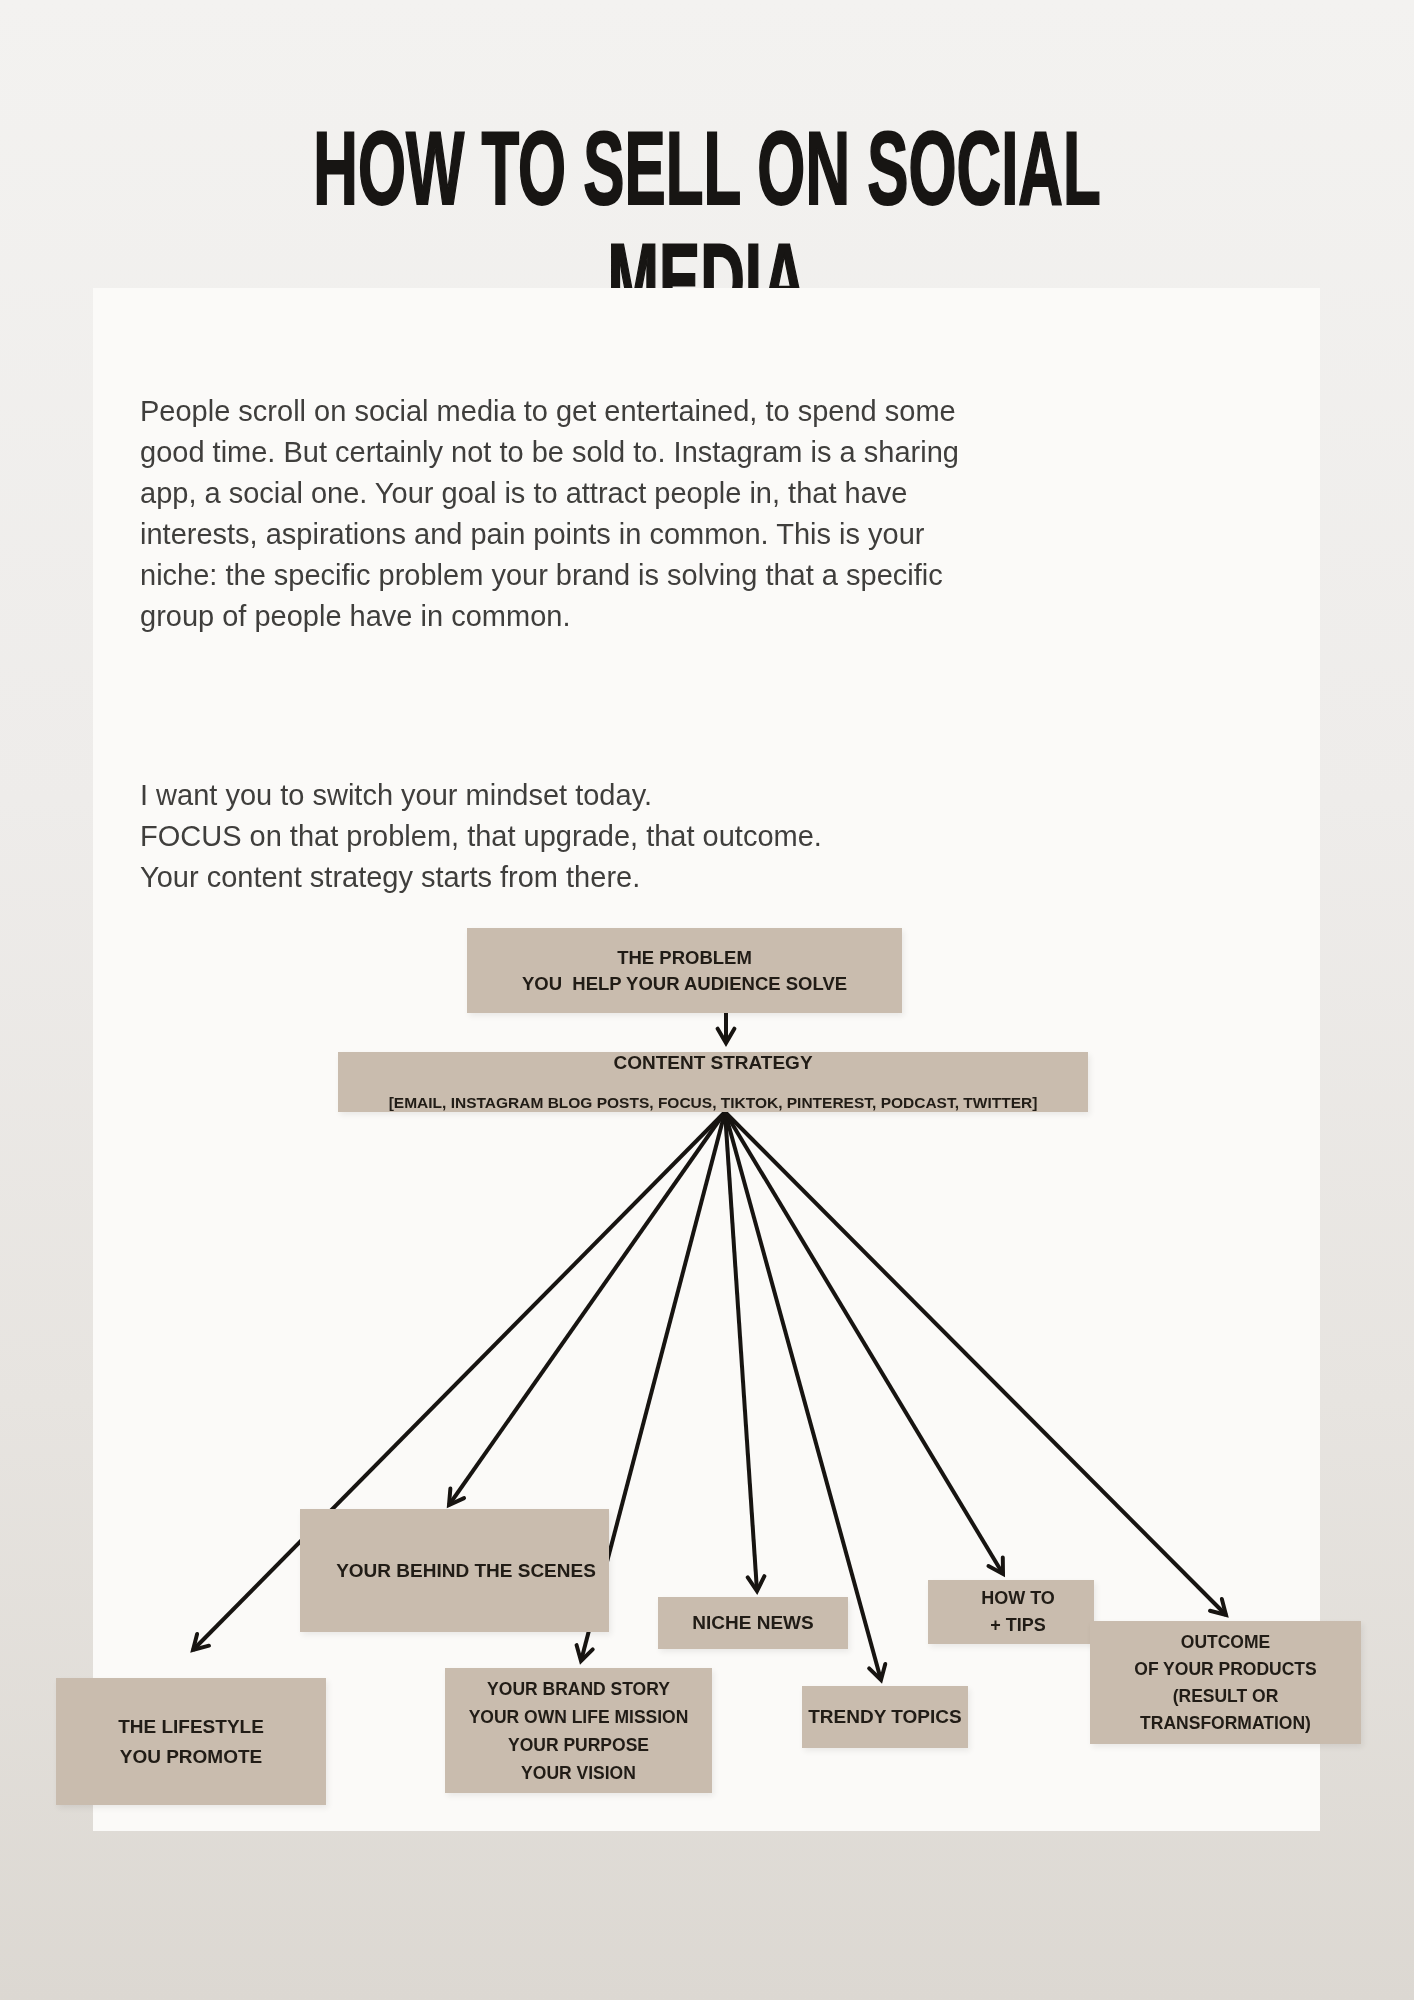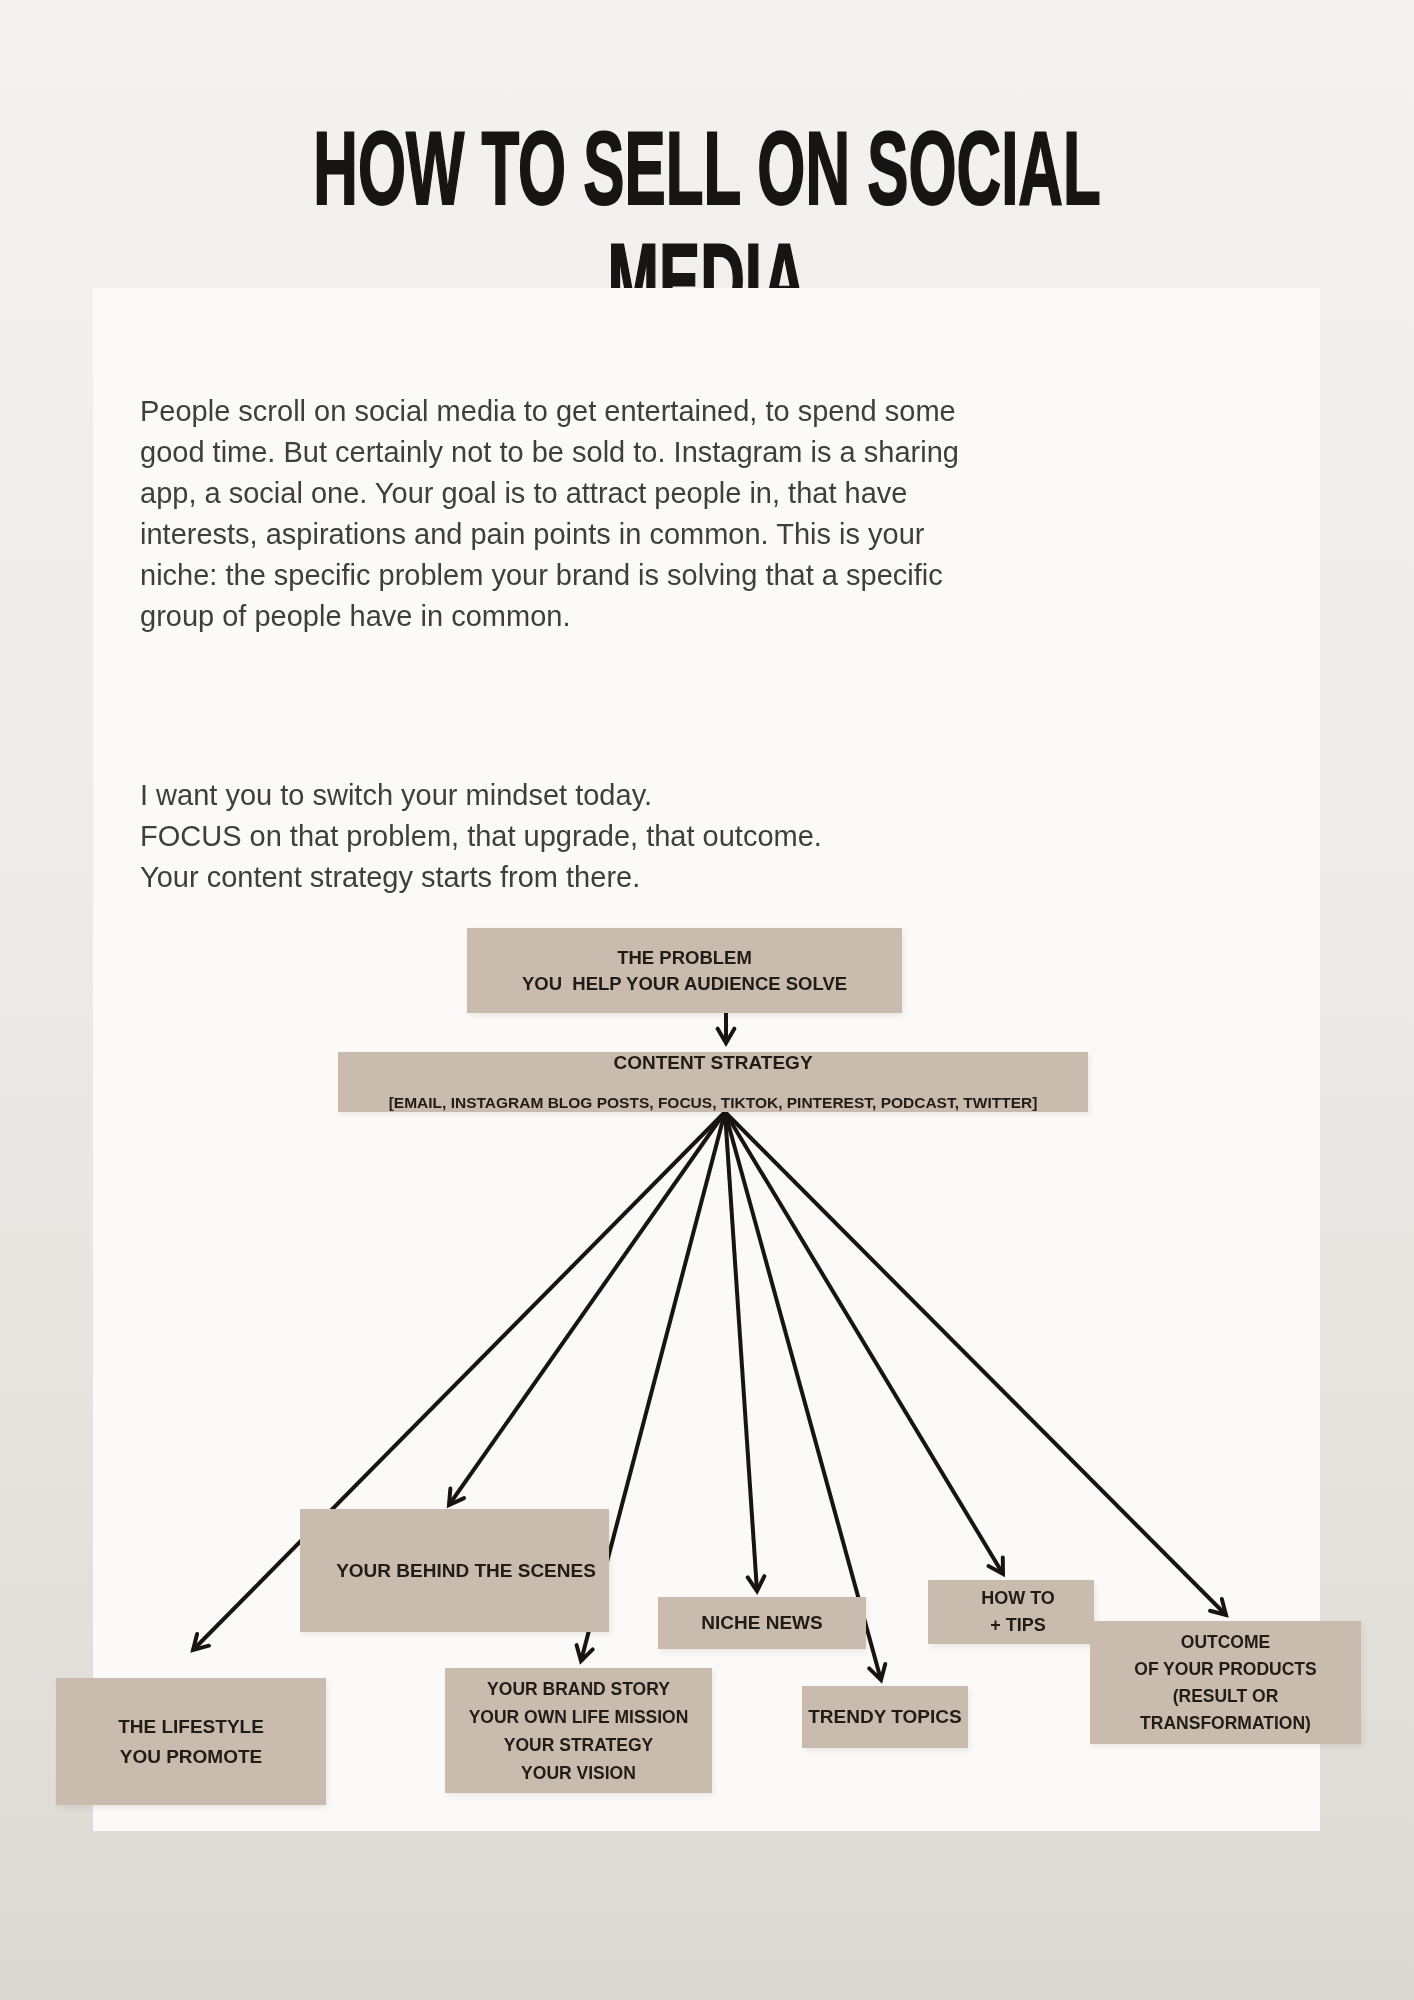--- a/index.html
+++ b/index.html
@@ -43,21 +43,21 @@
     font-weight:600;
     box-shadow:2px 3px 6px rgba(0,0,0,0.07);
   }
   .node-problem   {left:467px;top:928px;width:435px;height:85px;font-size:18.5px;line-height:26px;}
   .node-strategy  {left:338px;top:1052px;width:750px;height:60px;gap:17px;}
   .strategy-title {font-size:19px;line-height:24px;font-weight:600;}
   .strategy-sub   {font-size:15.5px;line-height:22px;font-weight:600;}
   .node-behind    {left:300px;top:1509px;width:286px;height:123px;font-size:19px;line-height:28px;padding-left:23px;}
   .node-lifestyle {left:56px; top:1654px;width:270px;height:127px;font-size:19px;line-height:30px;margin-top:24px;}
   .node-brand     {left:445px;top:1668px;width:267px;height:125px;font-size:17.5px;line-height:28px;}
-  .node-niche     {left:658px;top:1597px;width:208px;height:52px;font-size:19px;line-height:26px;}
+  .node-niche     {left:658px;top:1597px;width:190px;height:52px;font-size:19px;line-height:26px;}
   .node-trendy    {left:802px;top:1686px;width:166px;height:62px;font-size:19px;line-height:26px;}
   .node-howto     {left:928px;top:1580px;width:152px;height:64px;font-size:18px;line-height:27px;padding-left:14px;}
   .node-outcome   {left:1090px;top:1621px;width:271px;height:123px;font-size:17.5px;line-height:27px;}
 </style>
 </head>
 <body>
 
 <div class="page">
 
   <h1 class="title">HOW TO SELL ON SOCIAL MEDIA
@@ -99,21 +99,21 @@
     <div class="strategy-sub">[EMAIL, INSTAGRAM BLOG POSTS, FOCUS, TIKTOK, PINTEREST, PODCAST, TWITTER]</div>
   </div>
 
   <div class="node node-behind">YOUR BEHIND THE SCENES</div>
 
   <div class="node node-lifestyle">THE LIFESTYLE
 YOU PROMOTE</div>
 
   <div class="node node-brand">YOUR BRAND STORY
 YOUR OWN LIFE MISSION
-YOUR STRATEGY
+YOUR PURPOSE
 YOUR VISION</div>
 
   <div class="node node-niche">NICHE NEWS</div>
 
   <div class="node node-trendy">TRENDY TOPICS</div>
 
   <div class="node node-howto">HOW TO
 + TIPS</div>
 
   <div class="node node-outcome">OUTCOME

